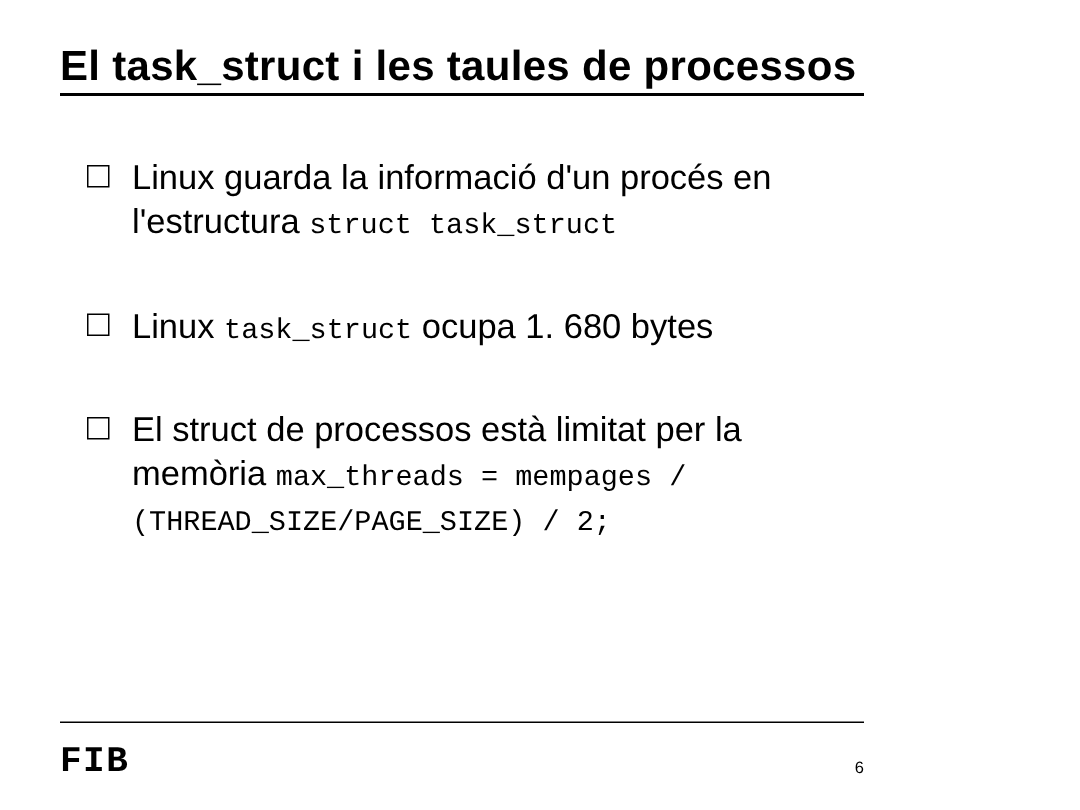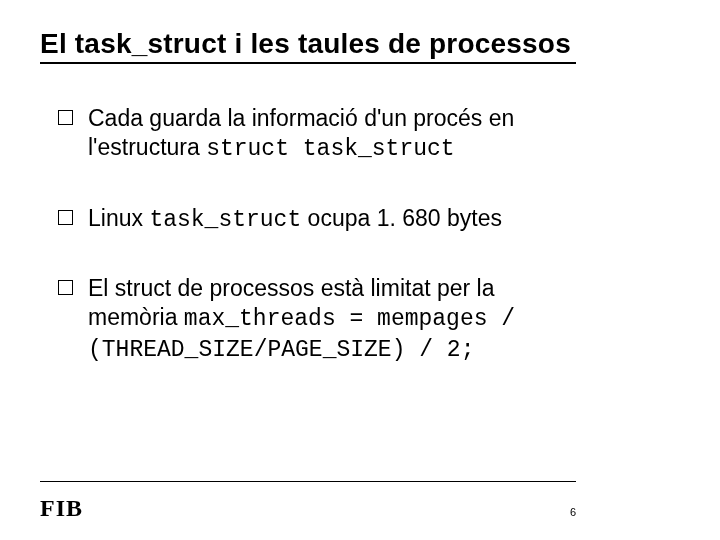--- a/index.html
+++ b/index.html
@@ -12,31 +12,31 @@
   .bullets li::before {
     content: "";
     position: absolute;
     left: 0;
     top: 6px;
     width: 13px;
     height: 13px;
     border: 1.8px solid #000;
     background: #fff;
   }
-  .mono { font-family: "Courier New", Courier, monospace; font-size: 23px; }
+  .mono { font-family: "Courier New", Courier, monospace; font-size: 19px; }
   .footer-rule {
     position: absolute;
     left: 40px; right: 40px; bottom: 58px;
     border-top: 1.5px solid #000;
     height: 0;
   }
   .logo {
     position: absolute;
     left: 40px; bottom: 18px;
-    font-family: Liberation Serif, serif;
+    font-family: Liberation Mono, monospace;
     font-weight: 900;
     font-size: 24px;
     letter-spacing: 1px;
     display: flex;
     align-items: flex-end;
   }
   .pagenum {
     position: absolute;
     right: 40px; bottom: 22px;
     font-size: 11px;
@@ -46,21 +46,21 @@
 <body>
 
 <div class="slide">
 
   <div class="title-wrap">
     <h1 class="title">El task_struct i les taules de processos</h1>
   </div>
 
   <ul class="bullets">
     <li>
-      <span>Cada guarda la informació d'un procés en l'estructura </span><span class="mono">struct task_struct</span><span></span>
+      <span>Linux guarda la informació d'un procés en l'estructura </span><span class="mono">struct task_struct</span><span></span>
     </li>
     <li>
       <span>Linux </span><span class="mono">task_struct</span><span> ocupa 1. 680 bytes</span>
     </li>
     <li>
       <span>El struct de processos està limitat per la memòria </span><span class="mono">max_threads = mempages / (THREAD_SIZE/PAGE_SIZE) / 2;</span><span></span>
     </li>
   </ul>
 
   <div class="footer-rule"></div>

